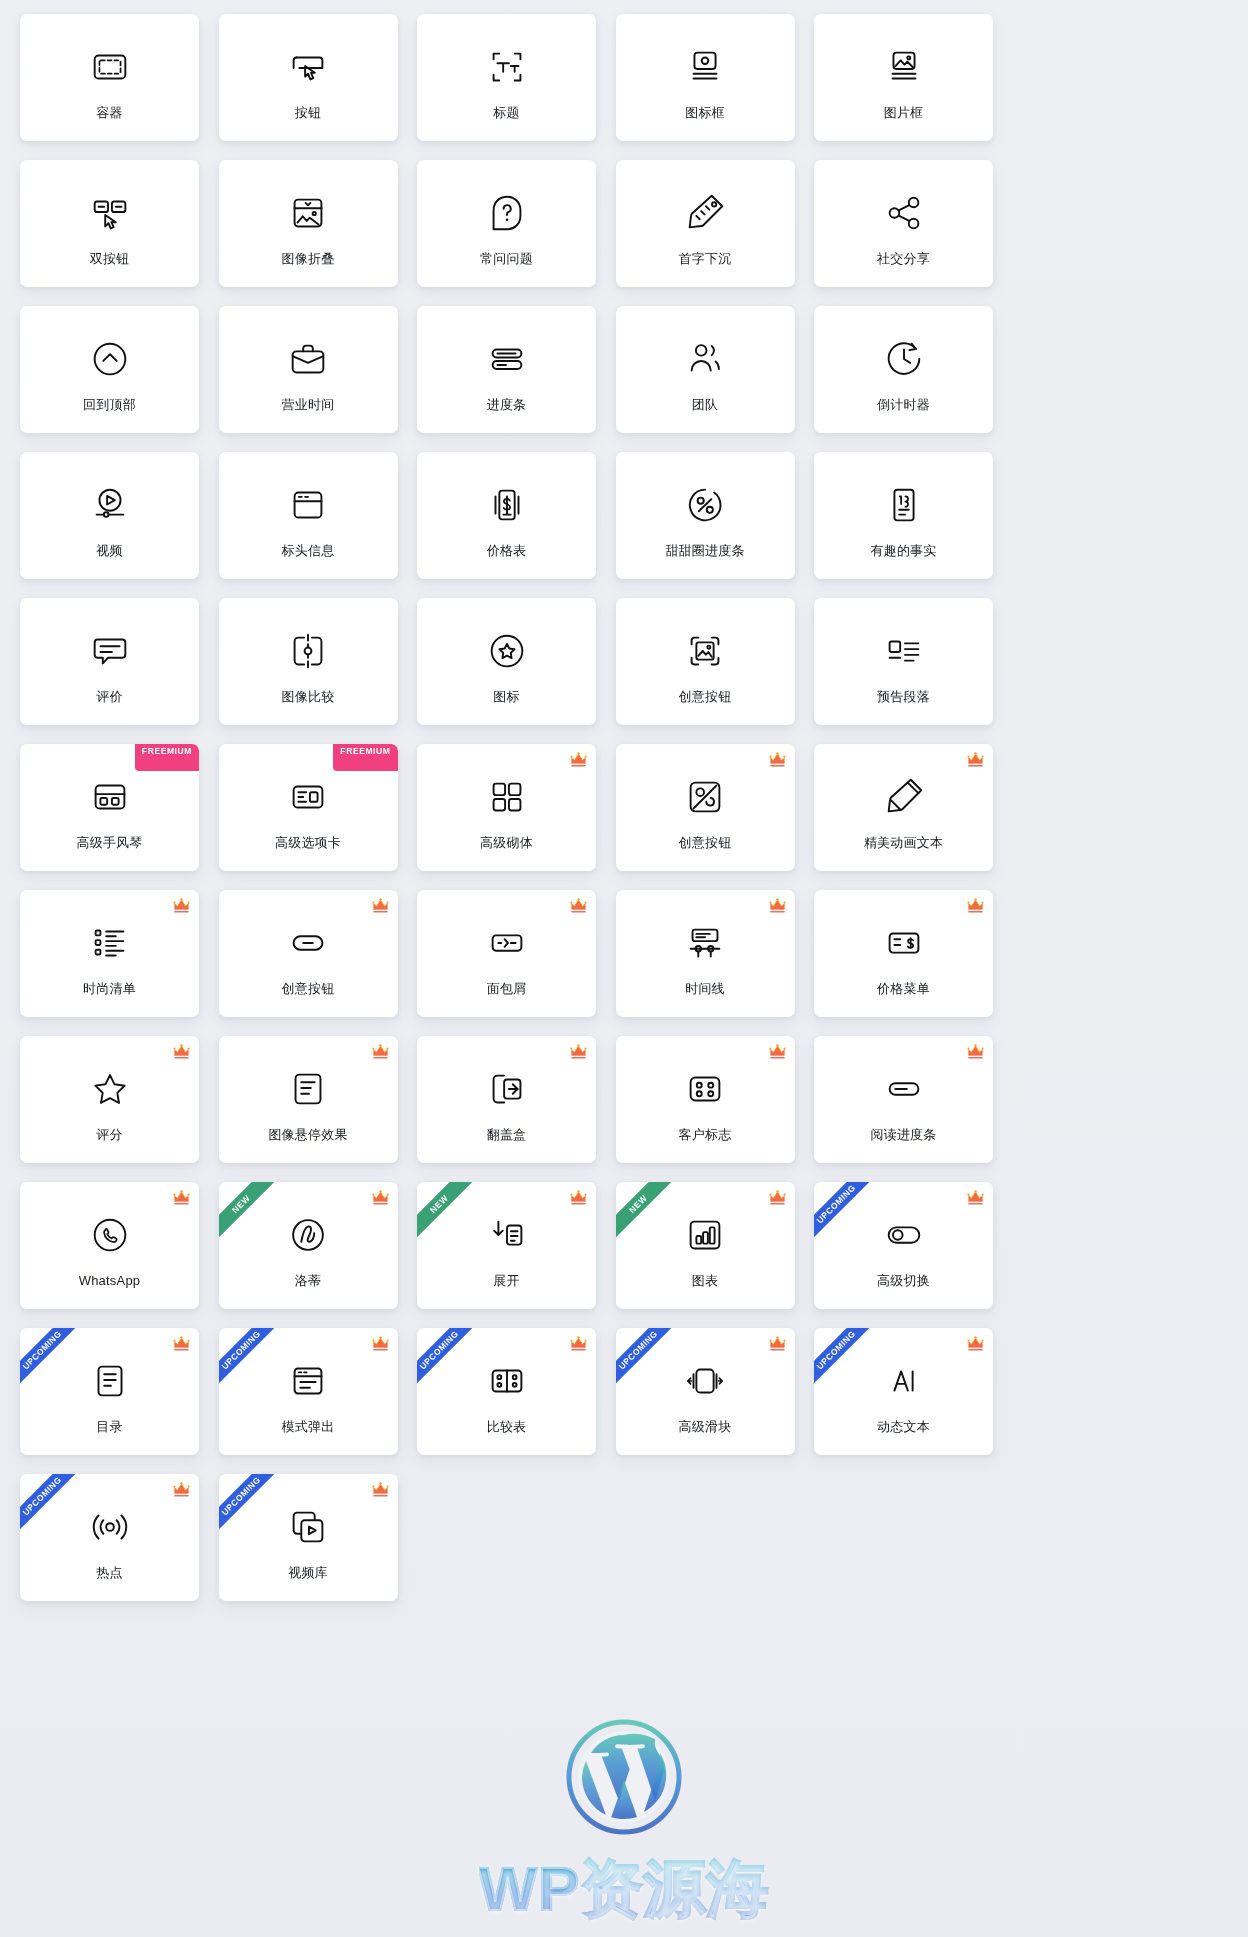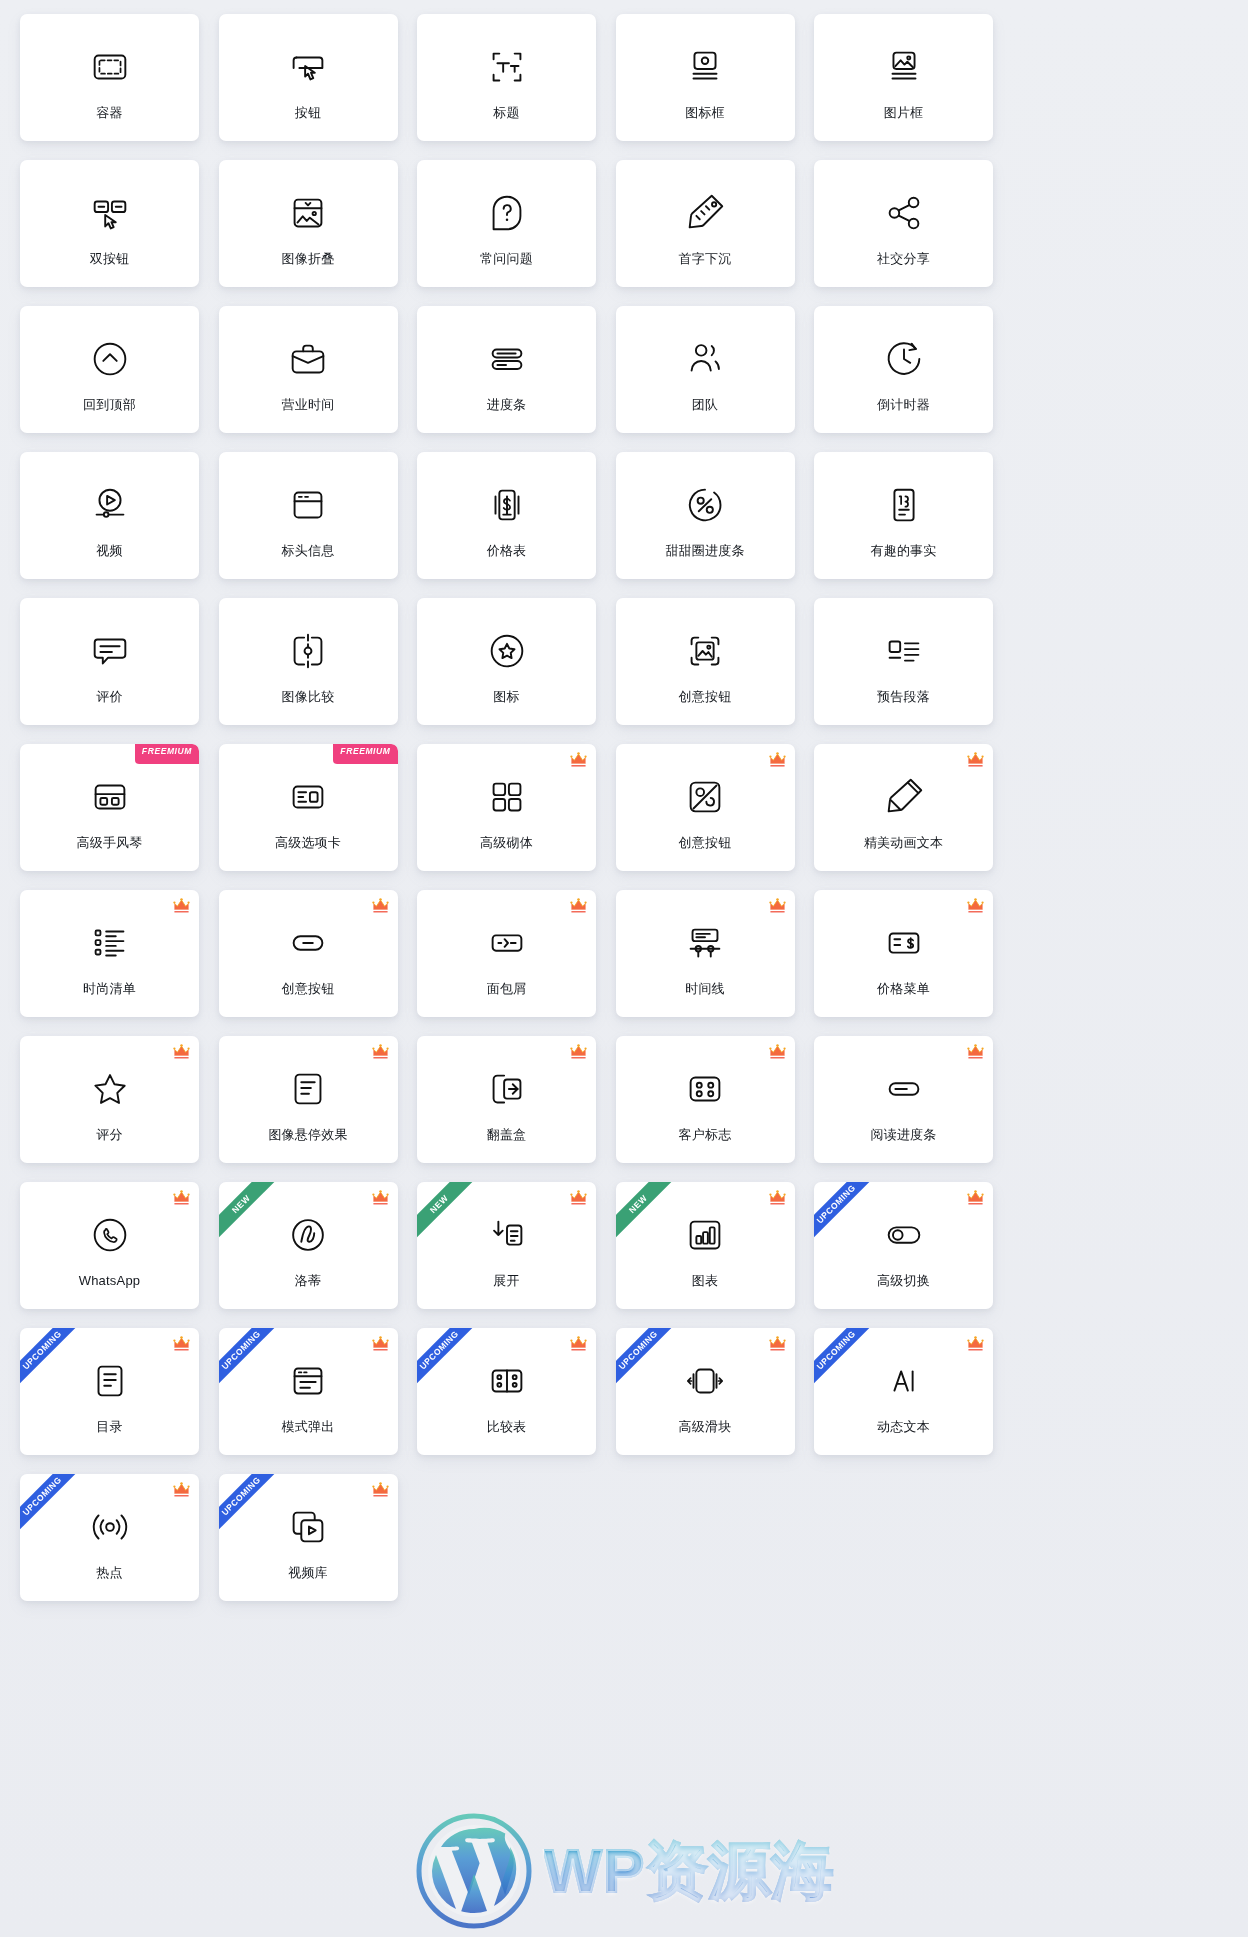--- a/index.html
+++ b/index.html
@@ -56,25 +56,24 @@
 
   
   .badge-freemium {
     position: absolute;
     top: 0; right: 0;
     background: #f0407f;
     color: #ffffff;
     font-size: 8.5px;
     font-weight: 700;
     letter-spacing: 0.6px;
-    padding: 3px 7px 7px 7px;
+    padding: 3px 7px 14px 7px;
     border-bottom-left-radius: 4px;
     border-top-right-radius: 6px;
     line-height: 1.15;
-    font-style: italic;
   }
 
   
   .badge-crown {
     position: absolute;
     top: 7px; right: 9px;
     width: 17px; height: 15px;
   }
 
   
@@ -105,20 +104,21 @@
   
   .watermark {
     position: absolute;
     left: 0; right: 0;
     bottom: 6px;
     display: flex;
     align-items: center;
     justify-content: center;
     gap: 10px;
     pointer-events: none;
+    flex-direction: column;
   }
   .wm-logo { position: relative; width: 120px; height: 120px; }
   .wm-text {
     font-size: 62px;
     font-weight: 700;
     letter-spacing: 1px;
     background: linear-gradient(180deg,#2bb3c8 0%,#2f7fd0 55%,#2b5fc0 100%);
     -webkit-background-clip: text;
     background-clip: text;
     color: transparent;

